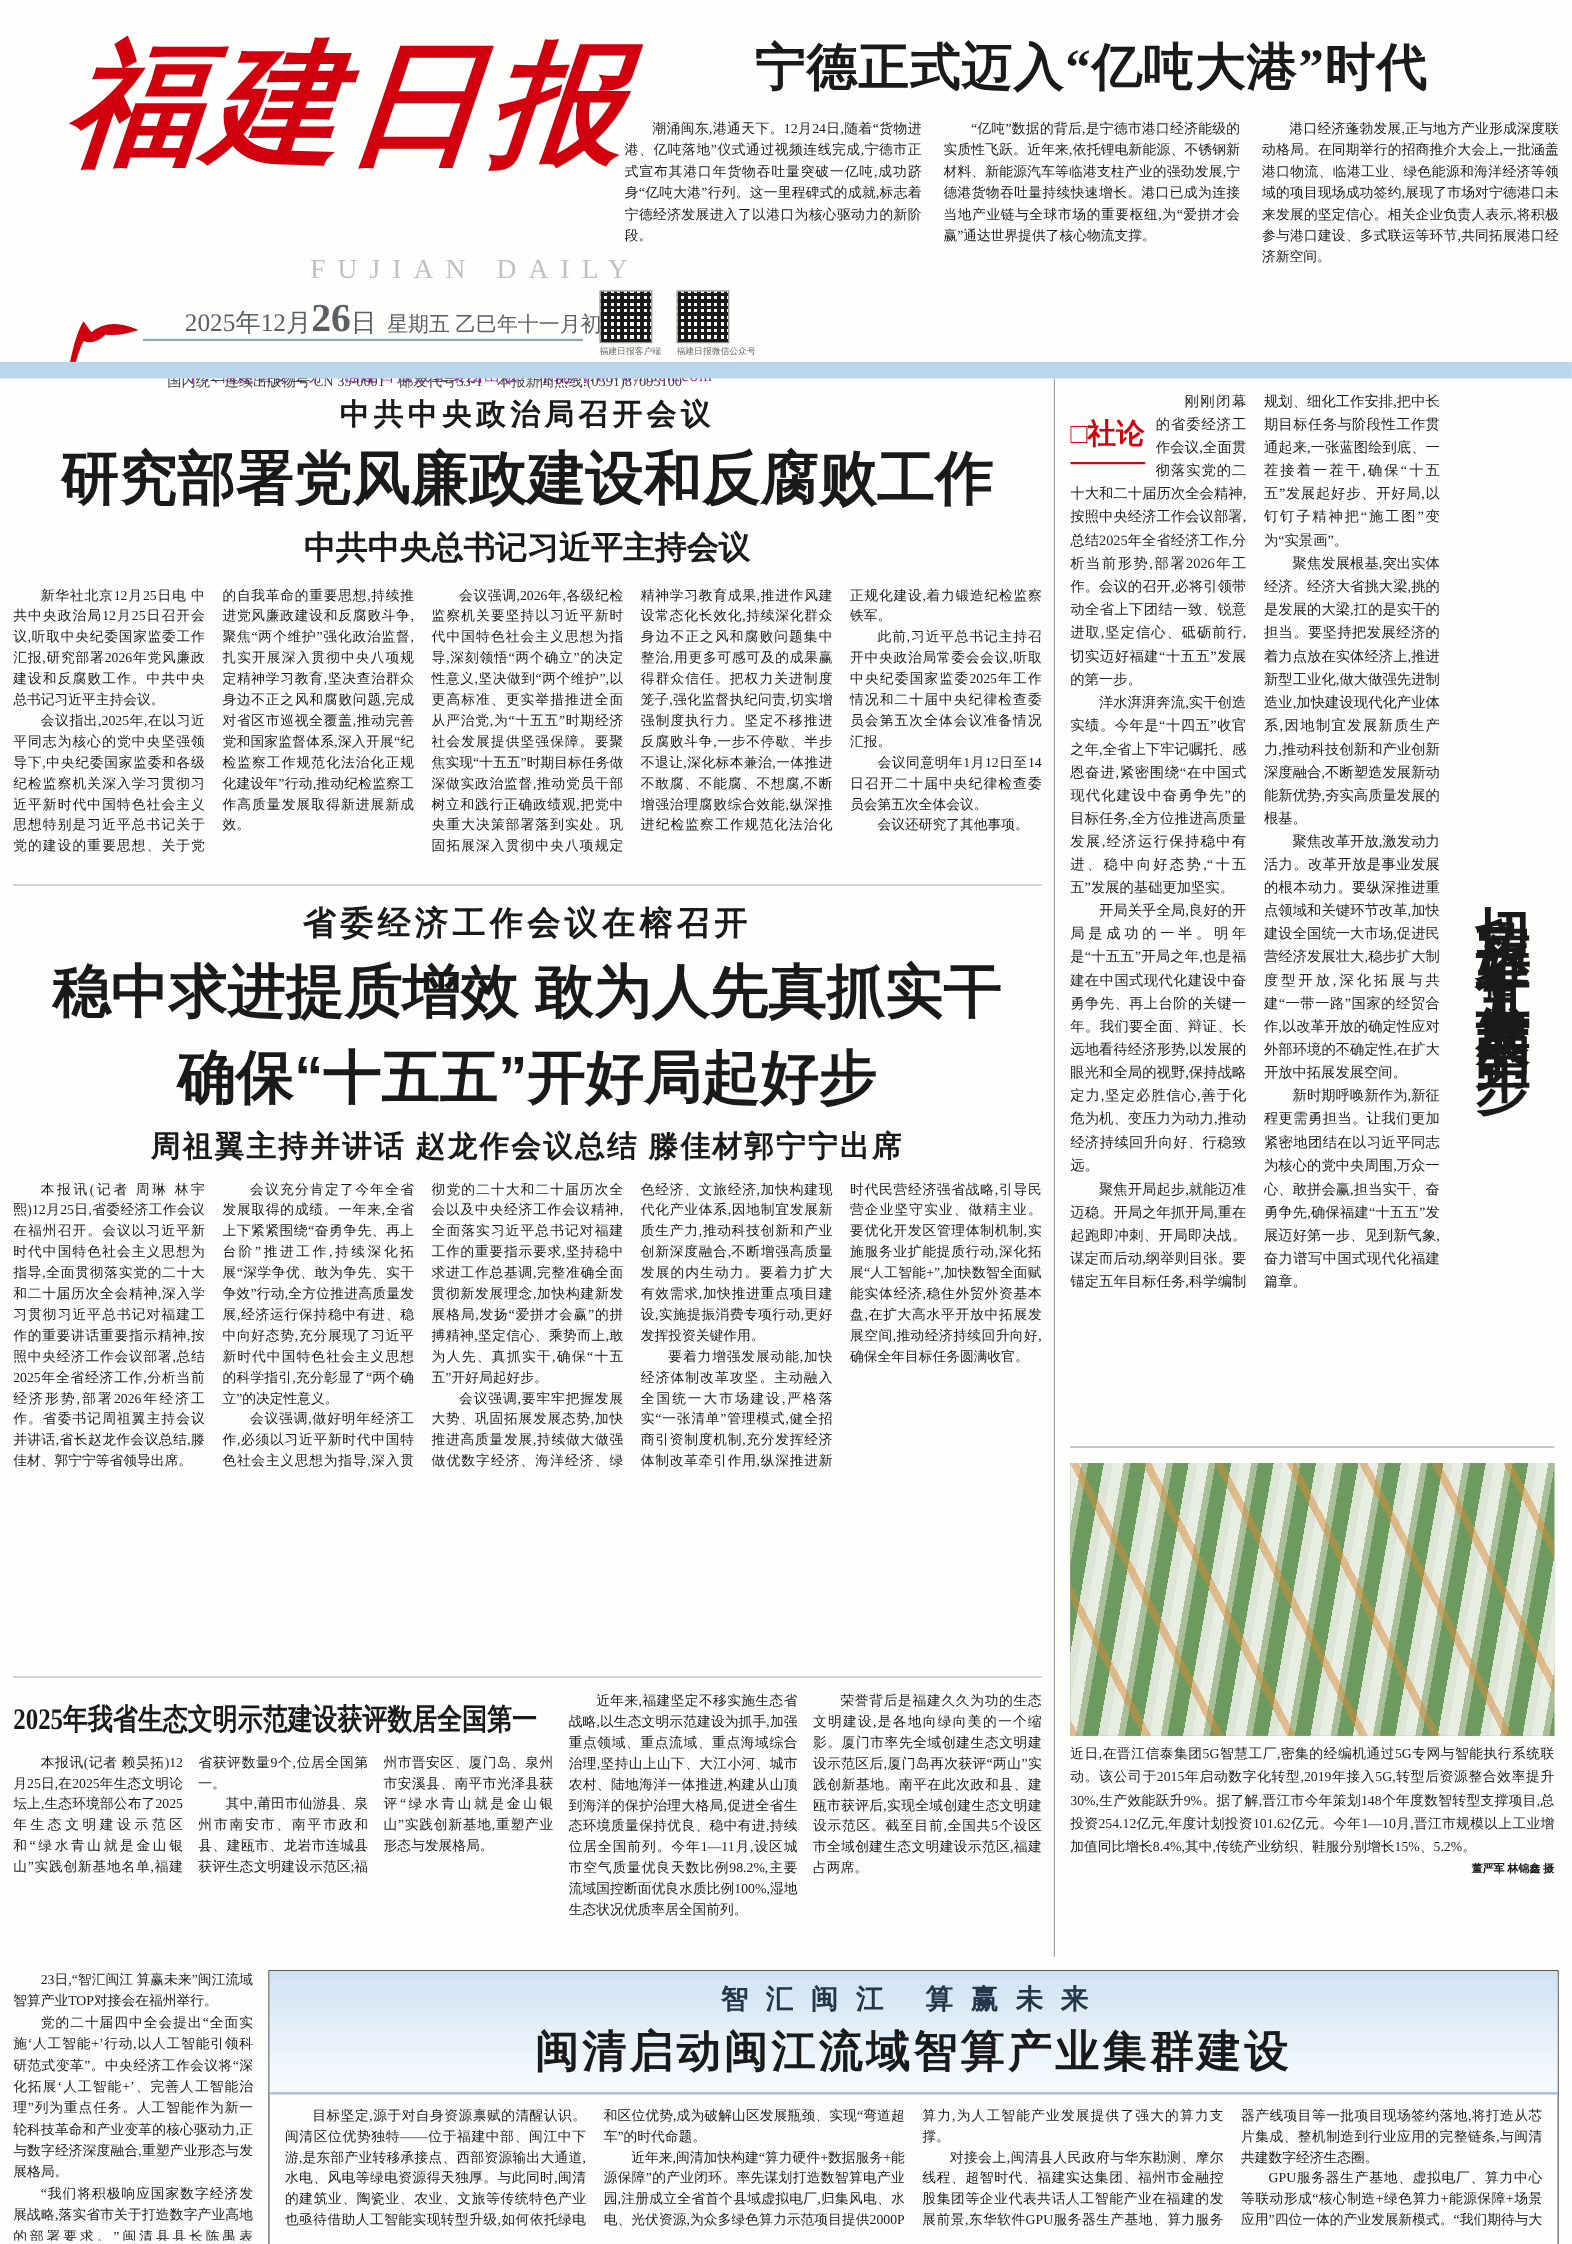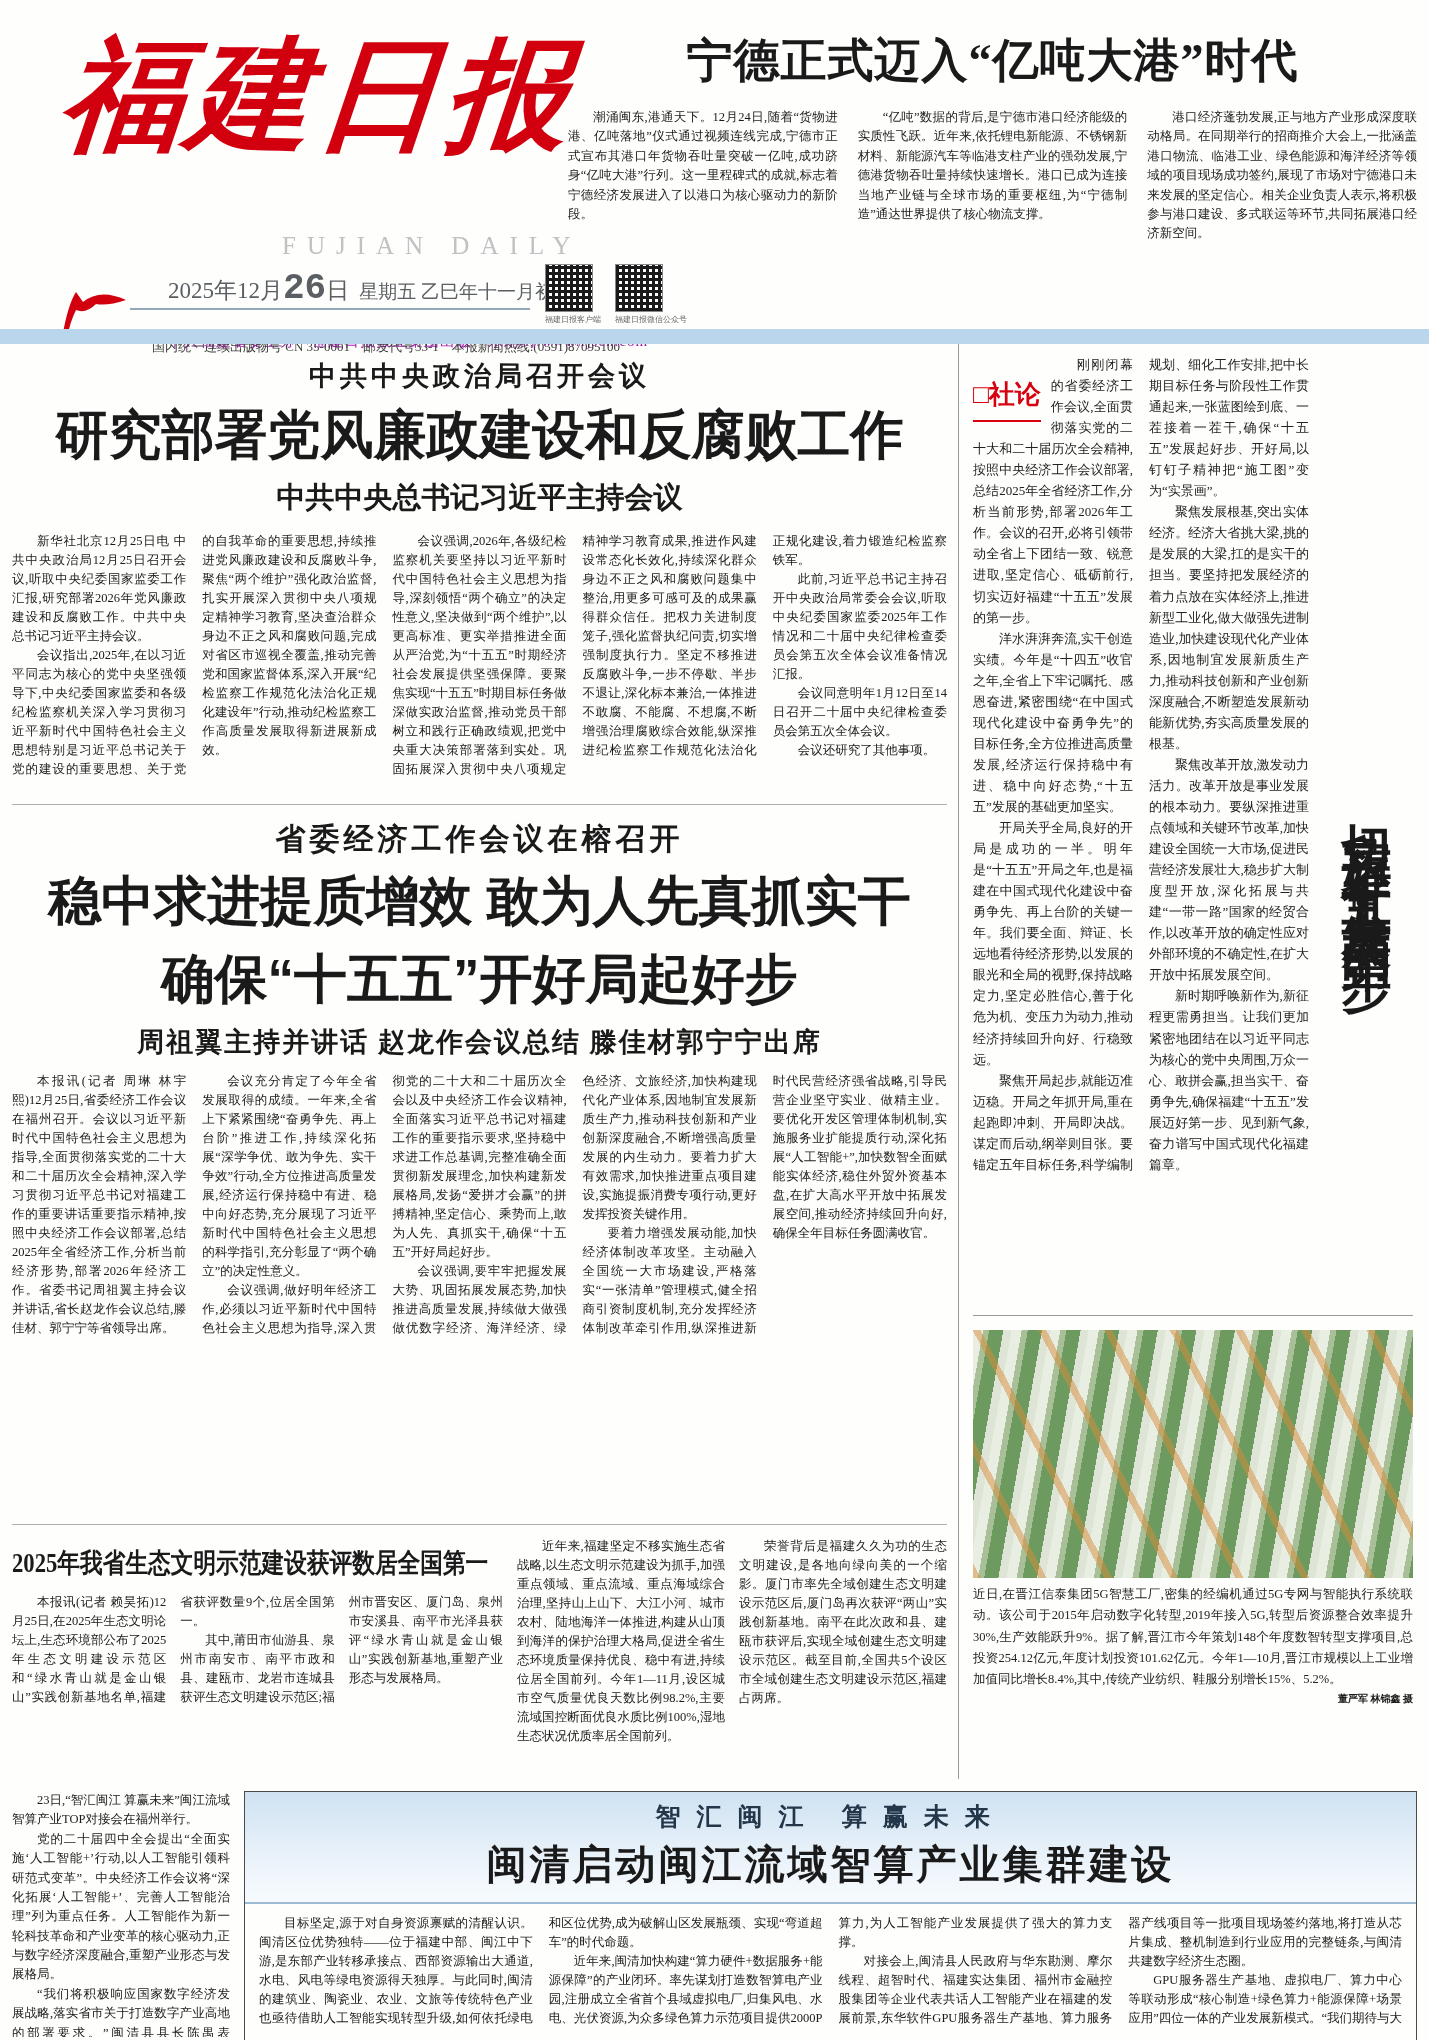--- a/index.html
+++ b/index.html
@@ -5,21 +5,21 @@
   html,body{margin:0;padding:0;background:#e8e8e4;}
   .page{position:relative;width:1429px;height:2040px;background:#fefefc;margin:0 auto;
         font-family:"Liberation Serif","DejaVu Serif",serif;color:#1a1a1a;overflow:hidden;}
   
   .header{position:relative;height:344px;}
   .calligraphy{position:absolute;left:62px;top:8px;font-size:122px;font-weight:700;font-style:italic;
         color:#d2000f;letter-spacing:6px;transform:skewX(-5deg);white-space:nowrap;line-height:1.45;}
   .english{position:absolute;left:282px;top:232px;font-size:25px;color:#bfc1c3;letter-spacing:11px;}
   .flag{position:absolute;left:56px;top:288px;width:74px;height:52px;}
   .date-row{position:absolute;left:168px;top:268px;white-space:nowrap;color:#5a5f63;}
-  .date-row .pre{font-size:23px;} .date-row .day{font-size:36px;font-weight:700;font-family:Liberation Mono, monospace;} 
+  .date-row .pre{font-size:23px;} .date-row .day{font-size:36px;font-weight:700;} 
   .date-row .suf{font-size:23px;} .date-row .wk{font-size:19px;margin-left:10px;}
   .date-rule{position:absolute;left:130px;top:308px;width:400px;border-top:2px solid #93a9bb;}
   .pub1{position:absolute;left:168px;top:332px;font-size:15px;color:#a21caf;letter-spacing:1px;}
   .pub2{position:absolute;left:152px;top:338px;font-size:13px;color:#3c3c3c;}
   .qrs{position:absolute;left:545px;top:264px;display:flex;gap:14px;}
   .qr{width:46px;height:46px;border:1px solid #888;
       background-image:repeating-linear-gradient(0deg,#1a1a1a 0 3px,transparent 3px 6px),
                        repeating-linear-gradient(90deg,#1a1a1a 0 3px,#fff 3px 6px);}
   .qr-cap{font-size:8px;color:#666;text-align:center;margin-top:2px;}
   .top-article{position:absolute;left:568px;top:16px;width:849px;}
@@ -116,21 +116,21 @@
         <div class="qr"></div>
         <div class="qr-cap">福建日报微信公众号</div>
       </div>
     </div>
 
     <div class="top-article">
       <h1>宁德正式迈入“亿吨大港”时代</h1>
       <div class="ta-body">
         <div>
             <p>潮涌闽东,港通天下。12月24日,随着“货物进港、亿吨落地”仪式通过视频连线完成,宁德市正式宣布其港口年货物吞吐量突破一亿吨,成功跻身“亿吨大港”行列。这一里程碑式的成就,标志着宁德经济发展进入了以港口为核心驱动力的新阶段。</p>
-            <p>“亿吨”数据的背后,是宁德市港口经济能级的实质性飞跃。近年来,依托锂电新能源、不锈钢新材料、新能源汽车等临港支柱产业的强劲发展,宁德港货物吞吐量持续快速增长。港口已成为连接当地产业链与全球市场的重要枢纽,为“宁德制造”通达世界提供了核心物流支撑。</p>
+            <p>“亿吨”数据的背后,是宁德市港口经济能级的实质性飞跃。近年来,依托锂电新能源、不锈钢新材料、新能源汽车等临港支柱产业的强劲发展,宁德港货物吞吐量持续快速增长。港口已成为连接当地产业链与全球市场的重要枢纽,为“爱拼才会赢”通达世界提供了核心物流支撑。</p>
             <p>港口经济蓬勃发展,正与地方产业形成深度联动格局。在同期举行的招商推介大会上,一批涵盖港口物流、临港工业、绿色能源和海洋经济等领域的项目现场成功签约,展现了市场对宁德港口未来发展的坚定信心。相关企业负责人表示,将积极参与港口建设、多式联运等环节,共同拓展港口经济新空间。</p>
           </div>
 
       </div>
     </div>
 
     <div class="blue-band"></div>
   </div>
 
   <div class="main">

